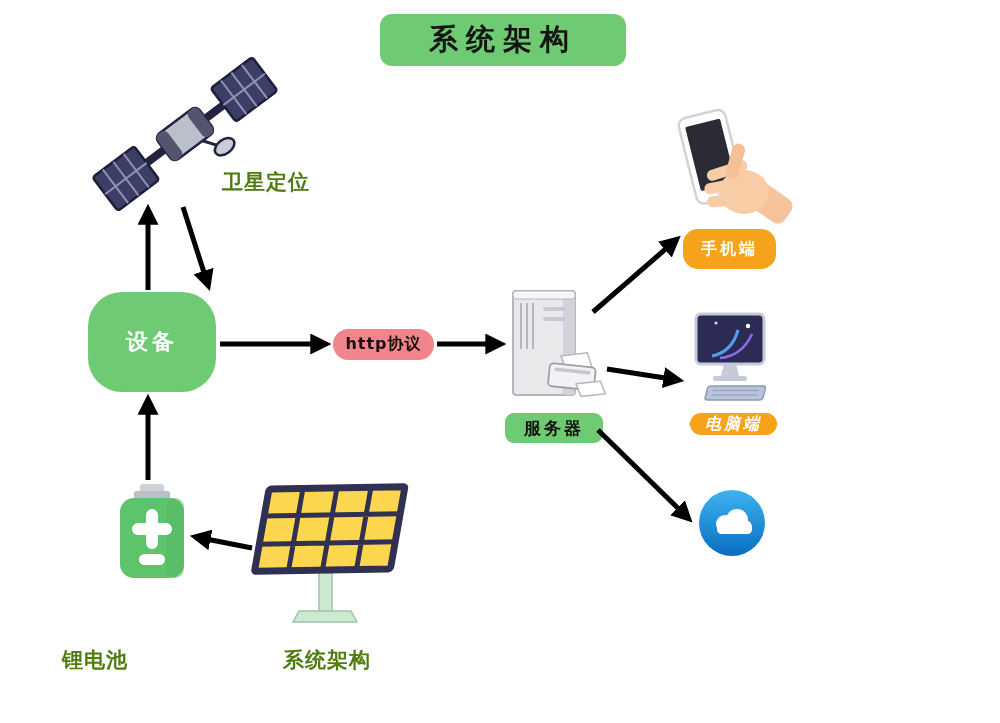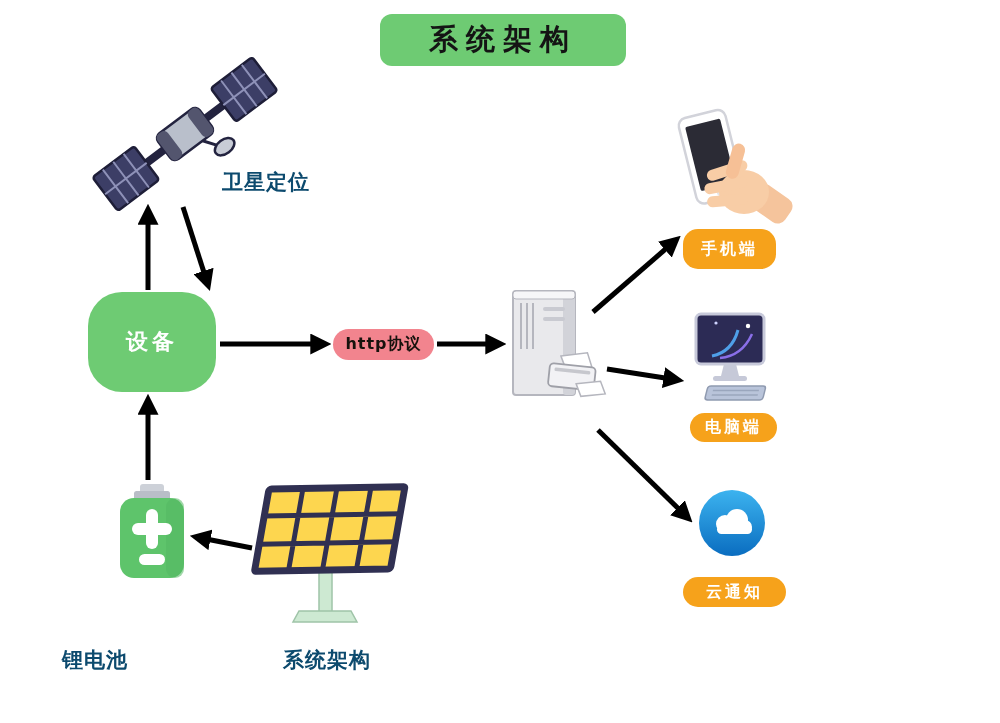--- a/index.html
+++ b/index.html
@@ -15,24 +15,24 @@
                  border-radius:34px; color:#ffffff; font-size:22px; letter-spacing:4px; }
 
   .http-pill { left:333px; top:329px; width:101px; height:31px; background:#f2848e;
                border-radius:16px; font-size:16px; color:#17120d; letter-spacing:1px; }
 
   .server-pill { left:505px; top:413px; width:98px; height:30px; background:#6ecb73;
                  border-radius:9px; font-size:17px; color:#15130f; letter-spacing:3px; }
 
   .orange-pill { background:#f6a21b; color:#ffffff; border-radius:15px; font-size:16px; letter-spacing:3px; }
   .mobile-pill { left:683px; top:229px; width:93px;  height:40px; }
-  .pc-pill     { left:690px; top:413px; width:87px;  height:29px; }
+  .pc-pill     { left:690px; top:413px; width:87px;  height:22px;font-style:italic; }
   .cloud-pill  { left:683px; top:577px; width:103px; height:30px; }
 
-  .plain-label { position:absolute; color:#0c4a6e; font-size:21px; font-weight:600; letter-spacing:1px; white-space:nowrap; }
+  .plain-label { position:absolute; color:#4d7c0f; font-size:21px; font-weight:600; letter-spacing:1px; white-space:nowrap; }
   .satellite-label { left:222px; top:168px; }
   .battery-label   { left:62px;  top:646px;text-align:right; }
   .solar-label     { left:283px; top:646px; }
 
   svg.icon { position:absolute; overflow:visible; }
   svg.arrows { position:absolute; left:0; top:0; width:1000px; height:723px; pointer-events:none; }
 </style>
 </head>
 <body>
 
@@ -72,20 +72,21 @@
     <rect x="38" y="24" width="22" height="4" rx="2" fill="#c9cad1"></rect>
     <rect x="38" y="34" width="22" height="4" rx="2" fill="#c9cad1"></rect>
     <circle cx="48" cy="98" r="3.5" fill="#c9cad1"></circle>
     <g transform="translate(46,72) rotate(6)">
       <polygon points="10,0 36,-6 42,8 16,12" fill="#ffffff" stroke="#b5b6be" stroke-width="1.5"></polygon>
       <rect x="0" y="8" width="46" height="23" rx="4" fill="#f2f2f5" stroke="#9fa0a8" stroke-width="1.8"></rect>
       <rect x="5" y="12" width="36" height="3.5" rx="1.5" fill="#c6c7cd"></rect>
       <polygon points="28,26 52,21 58,33 34,38" fill="#ffffff" stroke="#b5b6be" stroke-width="1.5"></polygon>
     </g>
   </svg>
+  <div class="pill server-pill">服务器</div>
 
   <svg class="icon" style="left:670px; top:105px;" width="115" height="120" viewBox="0 0 115 120">
     <g transform="translate(40,52) rotate(-14)">
       <rect x="-23" y="-44" width="48" height="88" rx="8" fill="#ffffff" stroke="#d2d3da" stroke-width="2.5"></rect>
       <rect x="-17" y="-35" width="36" height="66" rx="2" fill="#2b2b35"></rect>
       <circle cx="1" cy="37" r="3" fill="#e3e4e8"></circle>
     </g>
     <rect x="80" y="84" width="42" height="28" rx="9" transform="rotate(35 100 98)" fill="#f5c49c"></rect>
     <ellipse cx="74" cy="87" rx="25" ry="22" fill="#f8cda6"></ellipse>
     <rect x="36" y="60" width="42" height="11" rx="5.5" transform="rotate(-18 57 65)" fill="#f8cda6"></rect>
@@ -118,21 +119,20 @@
       </linearGradient>
     </defs>
     <circle cx="36" cy="36" r="33" fill="url(#cg)"></circle>
     <g fill="#ffffff">
       <circle cx="29" cy="37" r="9"></circle>
       <circle cx="41" cy="33" r="11"></circle>
       <circle cx="49" cy="40" r="7"></circle>
       <rect x="21" y="38" width="35" height="9" rx="4.5"></rect>
     </g>
   </svg>
-  <div class="pill orange-pill cloud-pill">云通知</div>
 
   <svg class="icon" style="left:110px; top:482px;" width="84" height="102" viewBox="0 0 84 102">
     <rect x="30" y="2" width="24" height="10" rx="3" fill="#cdd1d8"></rect>
     <rect x="24" y="9" width="36" height="9" rx="2.5" fill="#b9bec7"></rect>
     <rect x="10" y="16" width="64" height="80" rx="14" fill="#5ec46b"></rect>
     <rect x="56" y="16" width="18" height="80" rx="9" fill="#54b862" opacity="0.55"></rect>
     <rect x="22" y="41" width="40" height="12" rx="6" fill="#ffffff"></rect>
     <rect x="36" y="27" width="12" height="40" rx="6" fill="#ffffff"></rect>
     <rect x="29" y="72" width="26" height="11" rx="5.5" fill="#ffffff"></rect>
   </svg>

